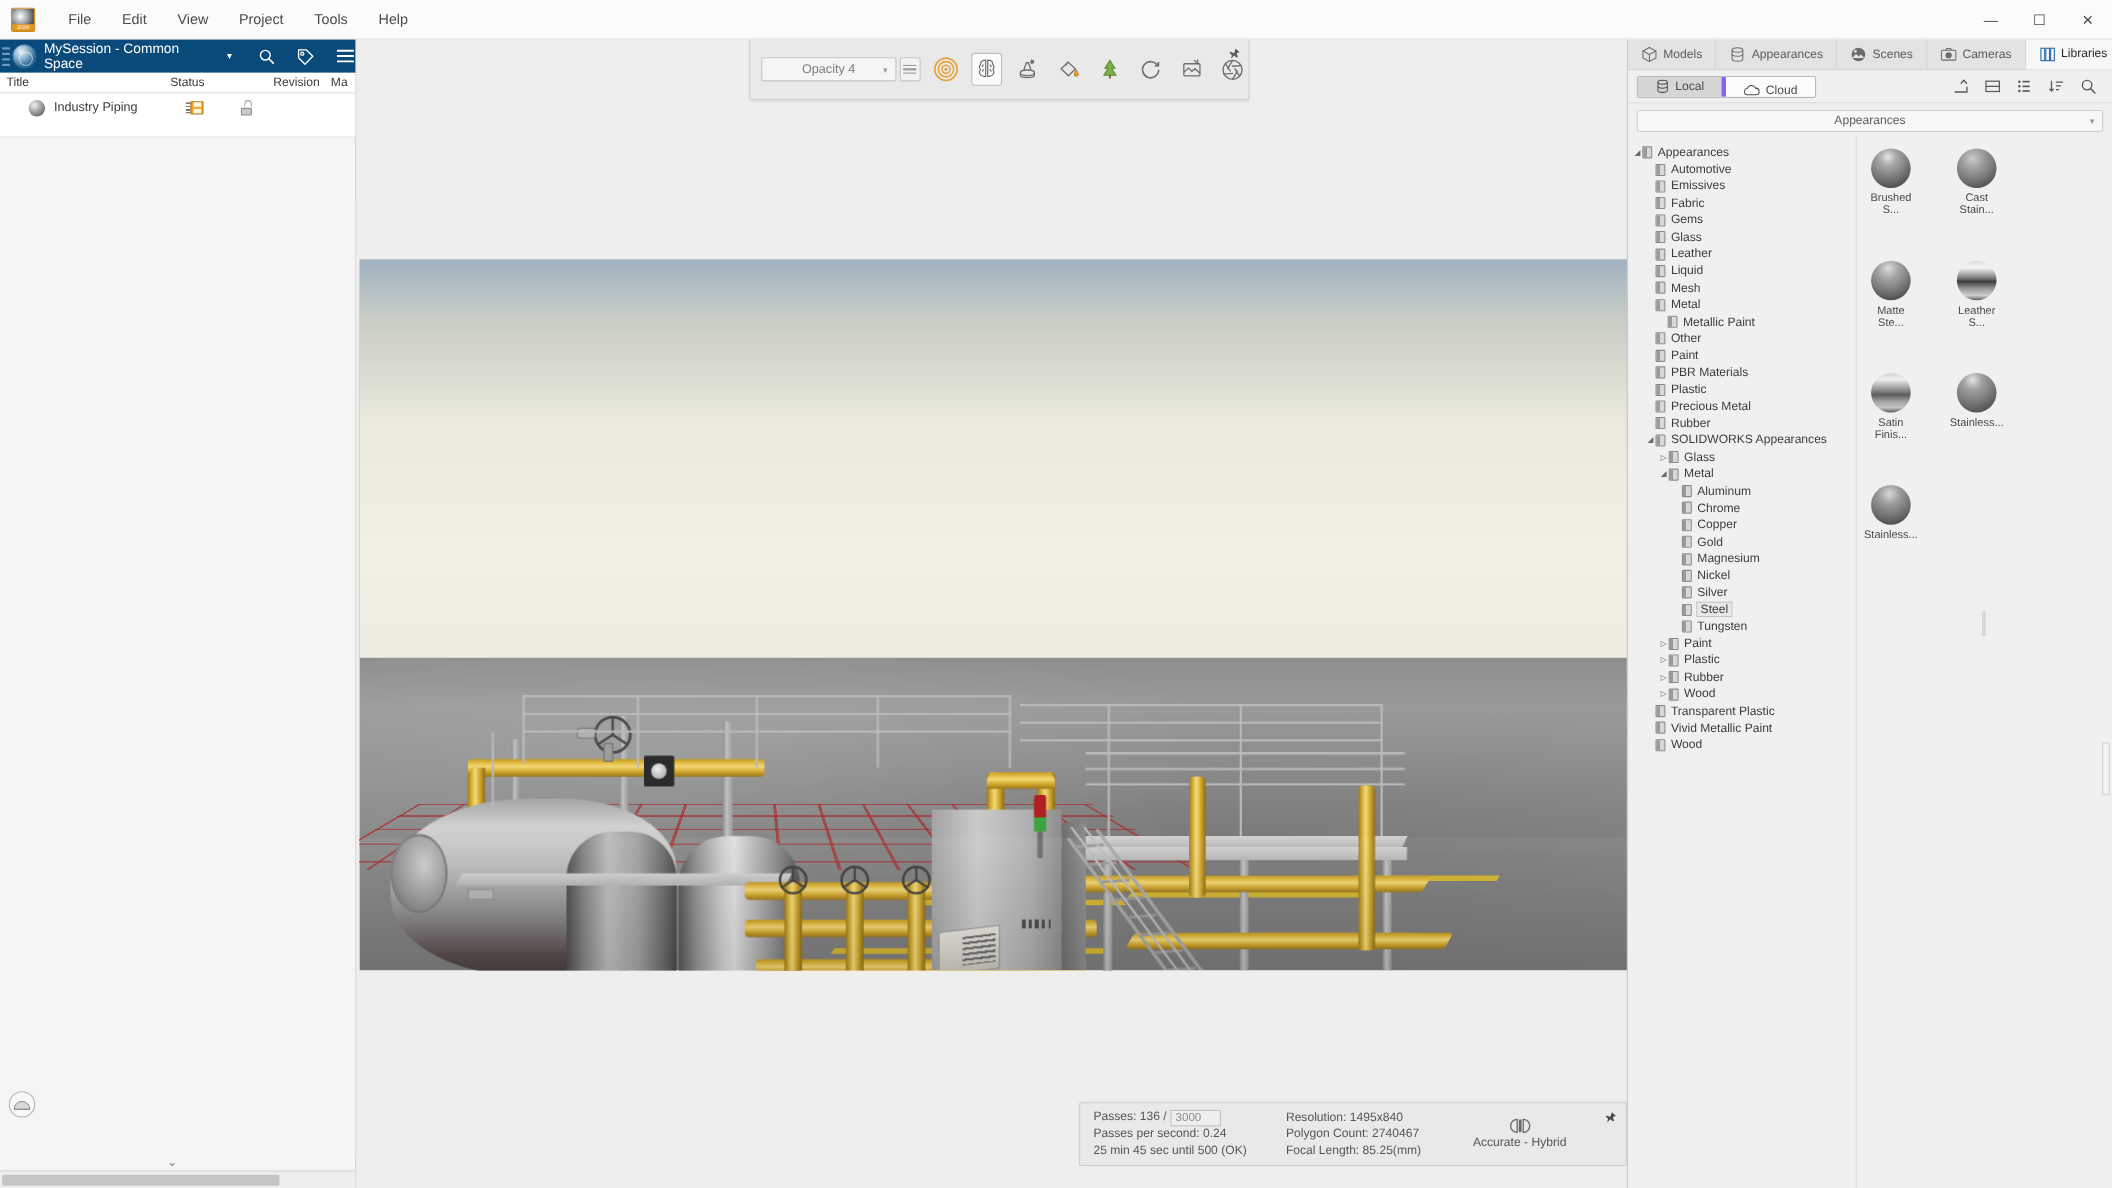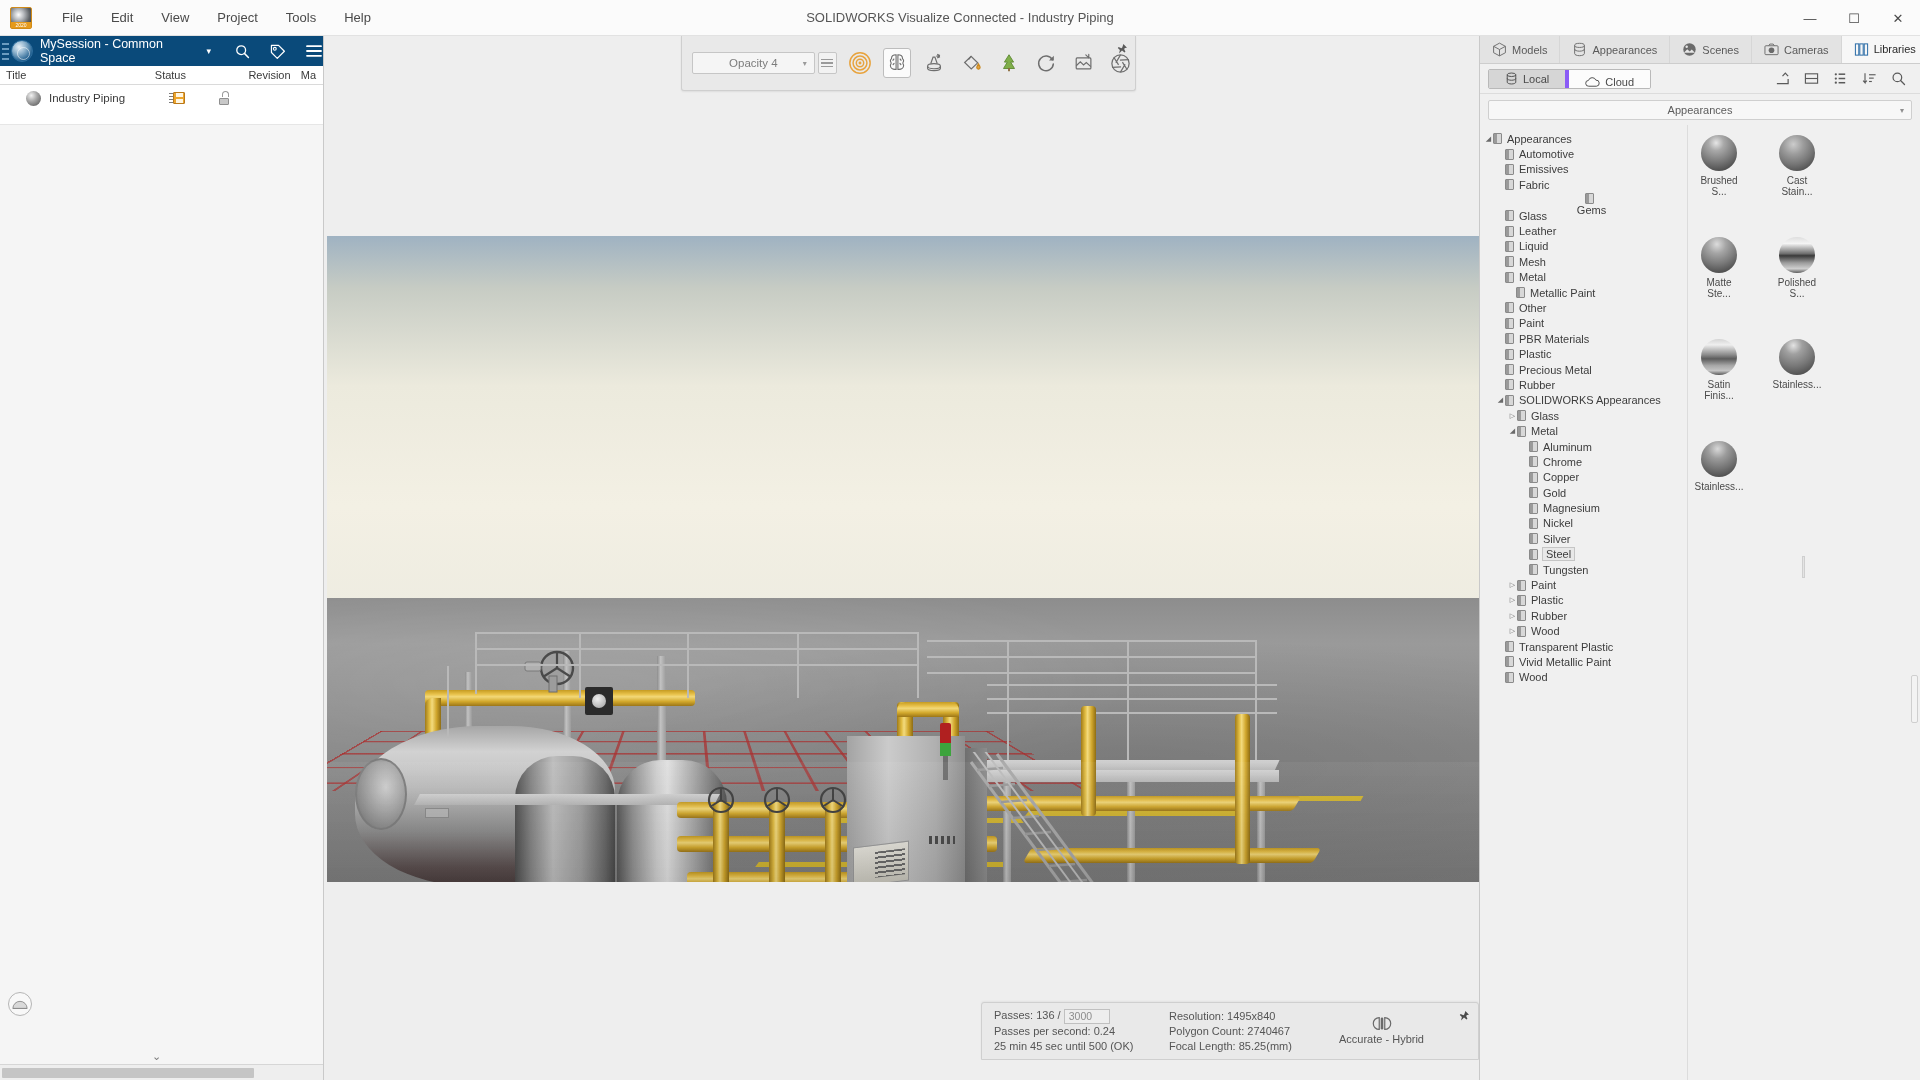--- a/index.html
+++ b/index.html
@@ -303,21 +303,20 @@
   <div class="titlebar">
     <div class="app-logo"></div>
     <div class="menubar">
       <div class="menu-item">File</div>
       <div class="menu-item">Edit</div>
       <div class="menu-item">View</div>
       <div class="menu-item">Project</div>
       <div class="menu-item">Tools</div>
       <div class="menu-item">Help</div>
     </div>
-    <div class="title-text">SOLIDWORKS Visualize Connected - Industry Piping</div>
     <div class="win-controls">
       <div class="win-btn">—</div>
       <div class="win-btn">☐</div>
       <div class="win-btn close">✕</div>
     </div>
   </div>
 
   <div class="left-panel">
 
 
@@ -823,21 +822,21 @@
           <div class="tn" style="padding-left: 16px;">
             <span class="arrow"></span>
             <span class="folder"></span>
             <span class="lbl">Emissives</span>
           </div>
           <div class="tn" style="padding-left: 16px;">
             <span class="arrow"></span>
             <span class="folder"></span>
             <span class="lbl">Fabric</span>
           </div>
-          <div class="tn" style="padding-left: 16px; flex-direction: column;">
+          <div class="tn" style="padding-left: 16px;">
             <span class="arrow"></span>
             <span class="folder"></span>
             <span class="lbl">Gems</span>
           </div>
           <div class="tn" style="padding-left: 16px;">
             <span class="arrow"></span>
             <span class="folder"></span>
             <span class="lbl">Glass</span>
           </div>
           <div class="tn" style="padding-left: 16px;">
@@ -1000,21 +999,21 @@
             <div class="mat">
               <div class="sphere sph-cast"></div>
               <div class="mat-label">Cast Stain...</div>
             </div>
             <div class="mat">
               <div class="sphere sph-matte"></div>
               <div class="mat-label">Matte Ste...</div>
             </div>
             <div class="mat">
               <div class="sphere sph-polish"></div>
-              <div class="mat-label">Polished S...</div>
+              <div class="mat-label">Leather S...</div>
             </div>
             <div class="mat">
               <div class="sphere sph-satin"></div>
               <div class="mat-label">Satin Finis...</div>
             </div>
             <div class="mat">
               <div class="sphere sph-st1"></div>
               <div class="mat-label">Stainless...</div>
             </div>
             <div class="mat">

